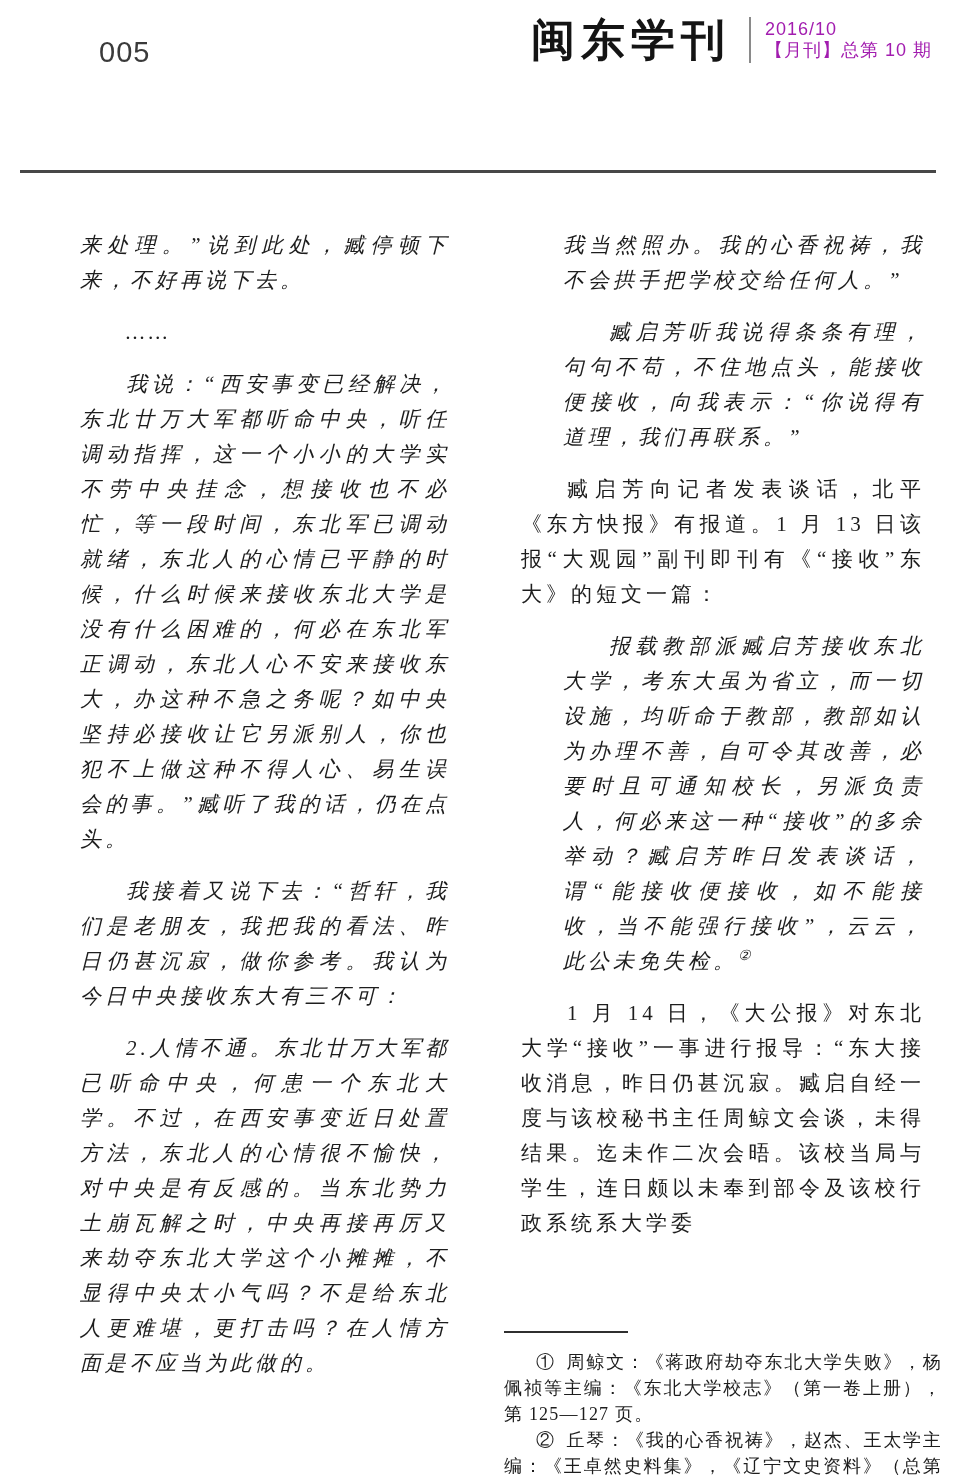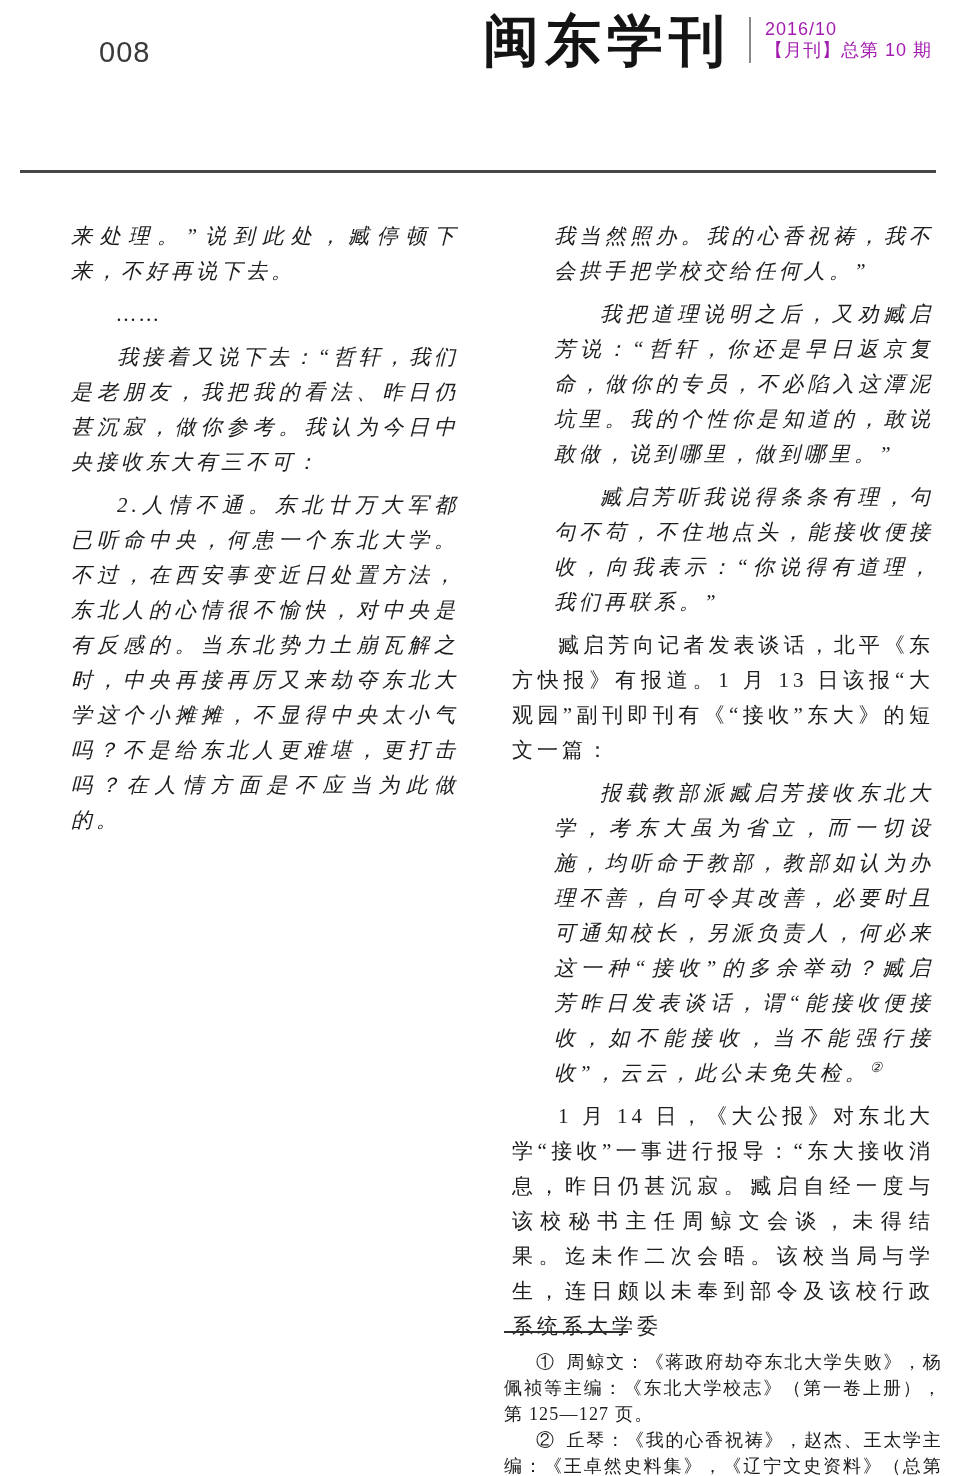--- a/index.html
+++ b/index.html
@@ -16,21 +16,21 @@
   .page-number {
     position:absolute; left:99px; top:36px;
     font-family:"Liberation Sans","DejaVu Sans",sans-serif;
     font-size:29px; font-weight:400; letter-spacing:1px; color:#3a3a3a;
   }
   .header-right {
     position:absolute; top:16px; right:26px;
     display:flex; align-items:center;
   }
   .journal-title {
-    font-size:56px; font-weight:700; letter-spacing:6px; color:#141414;
+    font-size:44px; font-weight:700; letter-spacing:6px; color:#141414;
     font-family:"DejaVu Serif","Liberation Serif",serif;
     line-height:48px;
   }
   .header-divider {
     width:2px; height:46px; background:#8a8a8a;
     margin:0 14px 0 18px;
   }
   .issue-info {
     font-family:"Liberation Sans","DejaVu Sans",sans-serif;
     font-size:18px; line-height:21px; letter-spacing:1px; color:#a21caf;
@@ -39,21 +39,21 @@
     position:absolute; left:20px; right:22px; top:170px;
     border-top:3px solid #474747;
   }
 
   
   .col { position:absolute; top:211px; }
   .col-left  { left:63px;  width:404px; }
   .col-right { left:504px; width:438px; }
 
   .para {
-    margin:8px;
+    margin:17px;
     font-size:21px; line-height:35px; letter-spacing:4px;
     text-align:justify; text-justify:inter-character;
     color:#1d1d1d;
   }
   .para.indent { text-indent:46px; }
   .para.qblock { padding-left:42px; }   
   .para.kai    { font-style:italic; }   
   .para.song   { font-style:normal; }   
   sup.fnref { font-size:14px; letter-spacing:0; line-height:0; }
 
@@ -65,43 +65,43 @@
   .footnotes { position:absolute; left:504px; top:1349px; width:438px; }
   .footnote {
     margin:0;
     font-size:18px; line-height:26px; letter-spacing:1.2px;
     text-align:justify; text-indent:32px; color:#1d1d1d;
   }
 </style>
 </head>
 <body>
 
-<div class="page-number">008</div>
+<div class="page-number">005</div>
 
 <div class="header-right">
   <div class="journal-title">闽东学刊</div>
   <div class="header-divider"></div>
   <div class="issue-info">
     <div>2016/10</div>
     <div>【月刊】总第 10 期</div>
   </div>
 </div>
 
 <div class="header-rule"></div>
 
 <div class="col col-left">
     <p class="para kai"><span>来处理。”说到此处，臧停顿下来，不好再说下去。</span></p>
     <p class="para kai indent"><span>……</span></p>
+    <p class="para kai indent"><span>我说：“西安事变已经解决，东北廿万大军都听命中央，听任调动指挥，这一个小小的大学实不劳中央挂念，想接收也不必忙，等一段时间，东北军已调动就绪，东北人的心情已平静的时候，什么时候来接收东北大学是没有什么困难的，何必在东北军正调动，东北人心不安来接收东大，办这种不急之务呢？如中央坚持必接收让它另派别人，你也犯不上做这种不得人心、易生误会的事。”臧听了我的话，仍在点头。</span></p>
     <p class="para kai indent"><span>我接着又说下去：“哲轩，我们是老朋友，我把我的看法、昨日仍甚沉寂，做你参考。我认为今日中央接收东大有三不可：</span></p>
     <p class="para kai indent"><span>2.人情不通。东北廿万大军都已听命中央，何患一个东北大学。不过，在西安事变近日处置方法，东北人的心情很不愉快，对中央是有反感的。当东北势力土崩瓦解之时，中央再接再厉又来劫夺东北大学这个小摊摊，不显得中央太小气吗？不是给东北人更难堪，更打击吗？在人情方面是不应当为此做的。</span></p>
   </div>
 
 <div class="col col-right">
     <p class="para kai qblock"><span>我当然照办。我的心香祝祷，我不会拱手把学校交给任何人。”</span></p>
-    <p class="para kai qblock indent"><span>我把道理说明之后，又劝臧启芳说：“哲轩，你还是早日返京复命，做你的专员，不必陷入这潭泥坑里。我的个性你是知道的，敢说敢做，说到哪里，做到哪里。”</span></p>
     <p class="para kai qblock indent"><span>臧启芳听我说得条条有理，句句不苟，不住地点头，能接收便接收，向我表示：“你说得有道理，我们再联系。”</span></p>
     <p class="para song indent"><span>臧启芳向记者发表谈话，北平《东方快报》有报道。1 月 13 日该报“大观园”副刊即刊有《“接收”东大》的短文一篇：</span></p>
     <p class="para kai qblock indent"><span>报载教部派臧启芳接收东北大学，考东大虽为省立，而一切设施，均听命于教部，教部如认为办理不善，自可令其改善，必要时且可通知校长，另派负责人，何必来这一种“接收”的多余举动？臧启芳昨日发表谈话，谓“能接收便接收，如不能接收，当不能强行接收”，云云，此公未免失检。</span><sup class="fnref">②</sup></p>
     <p class="para song indent"><span>1 月 14 日，《大公报》对东北大学“接收”一事进行报导：“东大接收消息，昨日仍甚沉寂。臧启自经一度与该校秘书主任周鲸文会谈，未得结果。迄未作二次会晤。该校当局与学生，连日颇以未奉到部令及该校行政系统系大学委</span></p>
   </div>
 
 <div class="fn-separator"></div>
 
 <div class="footnotes">
     <p class="footnote"><span>① 周鲸文：《蒋政府劫夺东北大学失败》，杨佩祯等主编：《东北大学校志》（第一卷上册），第 125—127 页。</span></p>

